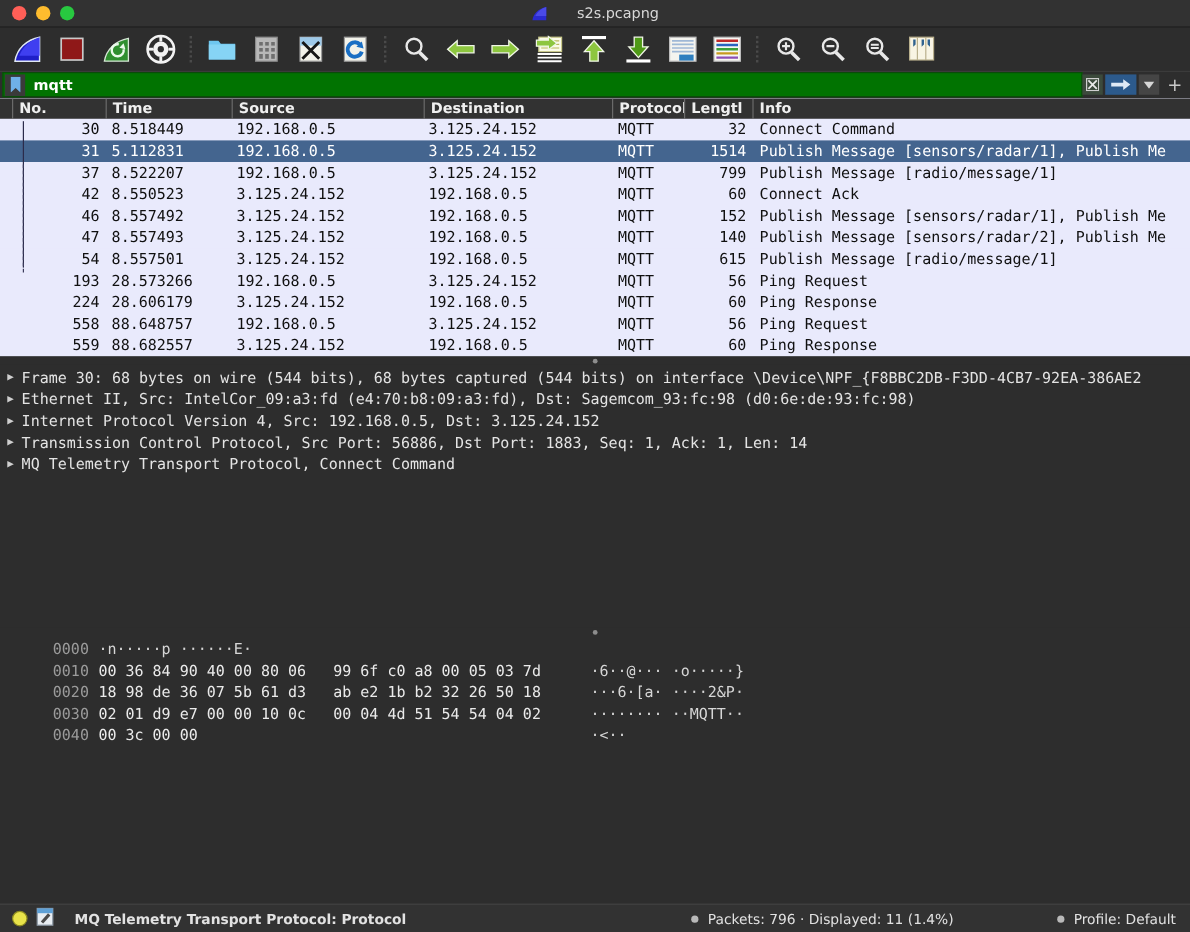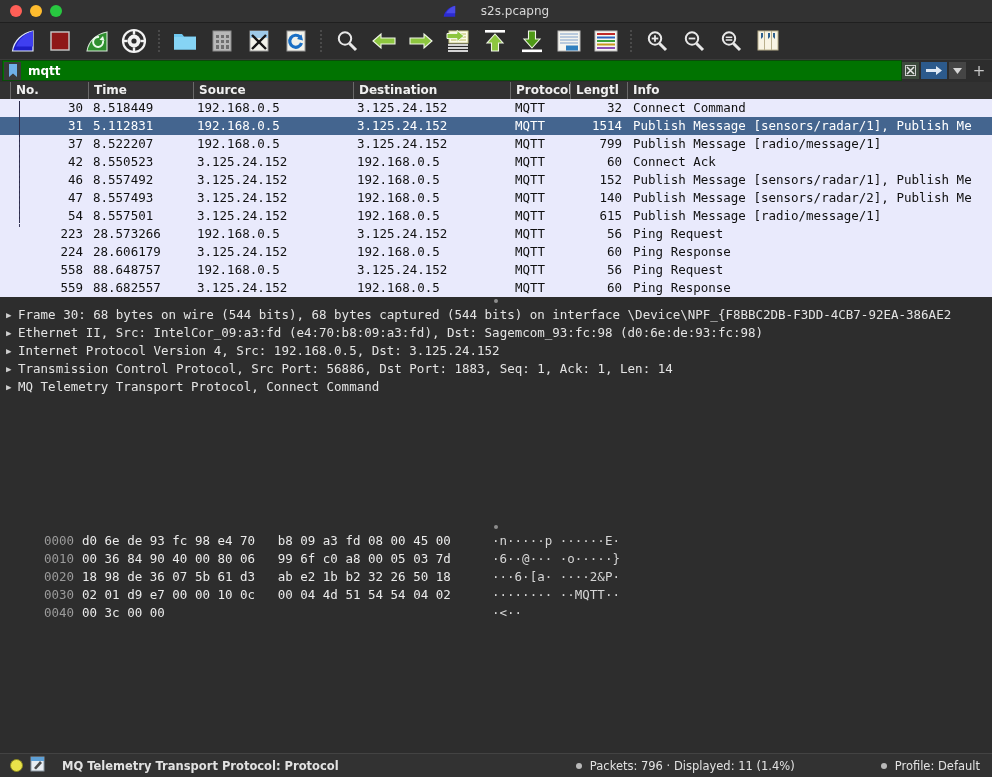--- a/index.html
+++ b/index.html
@@ -548,21 +548,21 @@
           <div class="c c-no">54</div>
           <div class="c c-time">8.557501</div>
           <div class="c c-src">3.125.24.152</div>
           <div class="c c-dst">192.168.0.5</div>
           <div class="c c-proto">MQTT</div>
           <div class="c c-len">615</div>
           <div class="c c-info">Publish Message [radio/message/1]</div>
         </div>
         <div class="prow">
           <div class="c c-marker"></div>
-          <div class="c c-no">223</div>
+          <div class="c c-no">193</div>
           <div class="c c-time">28.573266</div>
           <div class="c c-src">192.168.0.5</div>
           <div class="c c-dst">3.125.24.152</div>
           <div class="c c-proto">MQTT</div>
           <div class="c c-len">56</div>
           <div class="c c-info">Ping Request</div>
         </div>
         <div class="prow">
           <div class="c c-marker"></div>
           <div class="c c-no">224</div>
@@ -617,21 +617,21 @@
       </div>
       <div class="drow">
         <span class="tri">▶</span>
         <span>MQ Telemetry Transport Protocol, Connect Command</span>
       </div>
     </div>
 
   <div class="splitter"></div>
 
   <div class="bytes-pane" id="bytes-pane">
-      <div class="brow"><span class="boff">0000</span><span class="bhex">d0 6e de 93 fc 98 e4 70   b8 09 a3 fd 08 00 45 00</span><span class="basc">·n·····p ······E·</span></div>
+      <div class="brow"><span class="boff">0000</span><span class="basc">·n·····p ······E·</span></div>
       <div class="brow"><span class="boff">0010</span><span class="bhex">00 36 84 90 40 00 80 06   99 6f c0 a8 00 05 03 7d</span><span class="basc">·6··@··· ·o·····}</span></div>
       <div class="brow"><span class="boff">0020</span><span class="bhex">18 98 de 36 07 5b 61 d3   ab e2 1b b2 32 26 50 18</span><span class="basc">···6·[a· ····2&amp;P·</span></div>
       <div class="brow"><span class="boff">0030</span><span class="bhex">02 01 d9 e7 00 00 10 0c   00 04 4d 51 54 54 04 02</span><span class="basc">········ ··MQTT··</span></div>
       <div class="brow"><span class="boff">0040</span><span class="bhex">00 3c 00 00</span><span class="basc">·&lt;··</span></div>
     </div>
 
   <div class="statusbar">
     <div class="sb-left">
       <span class="sb-expert"></span>
       <span>

